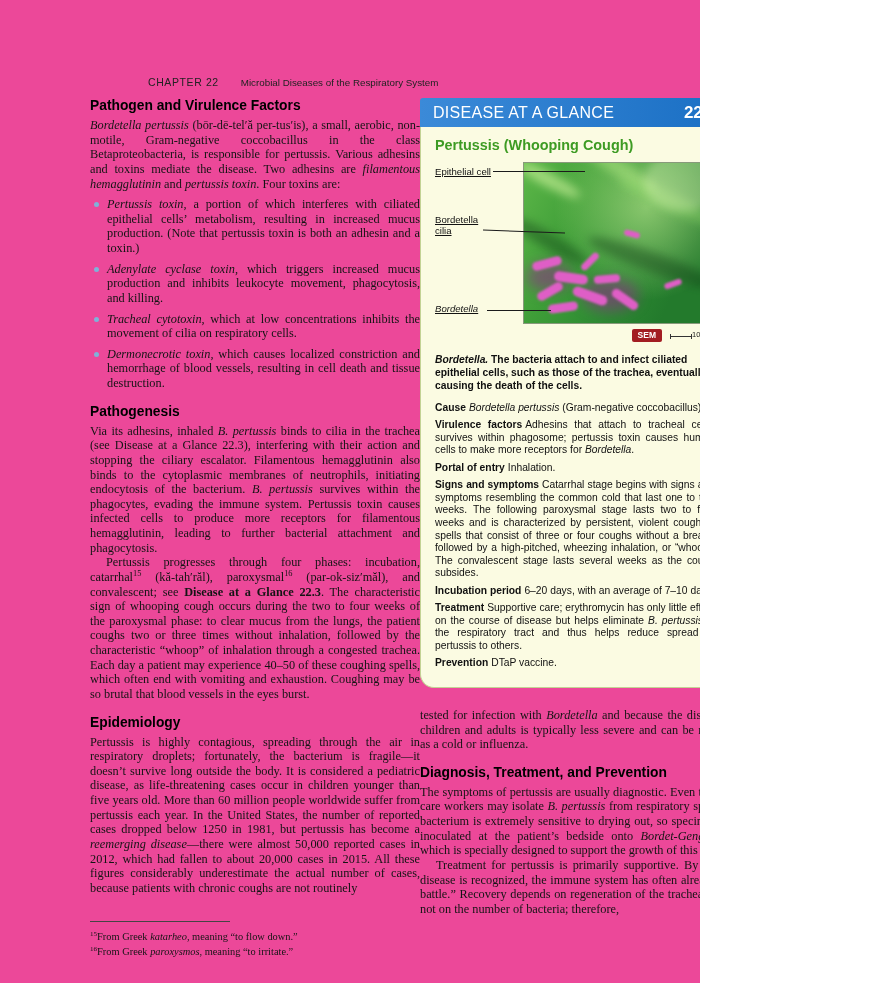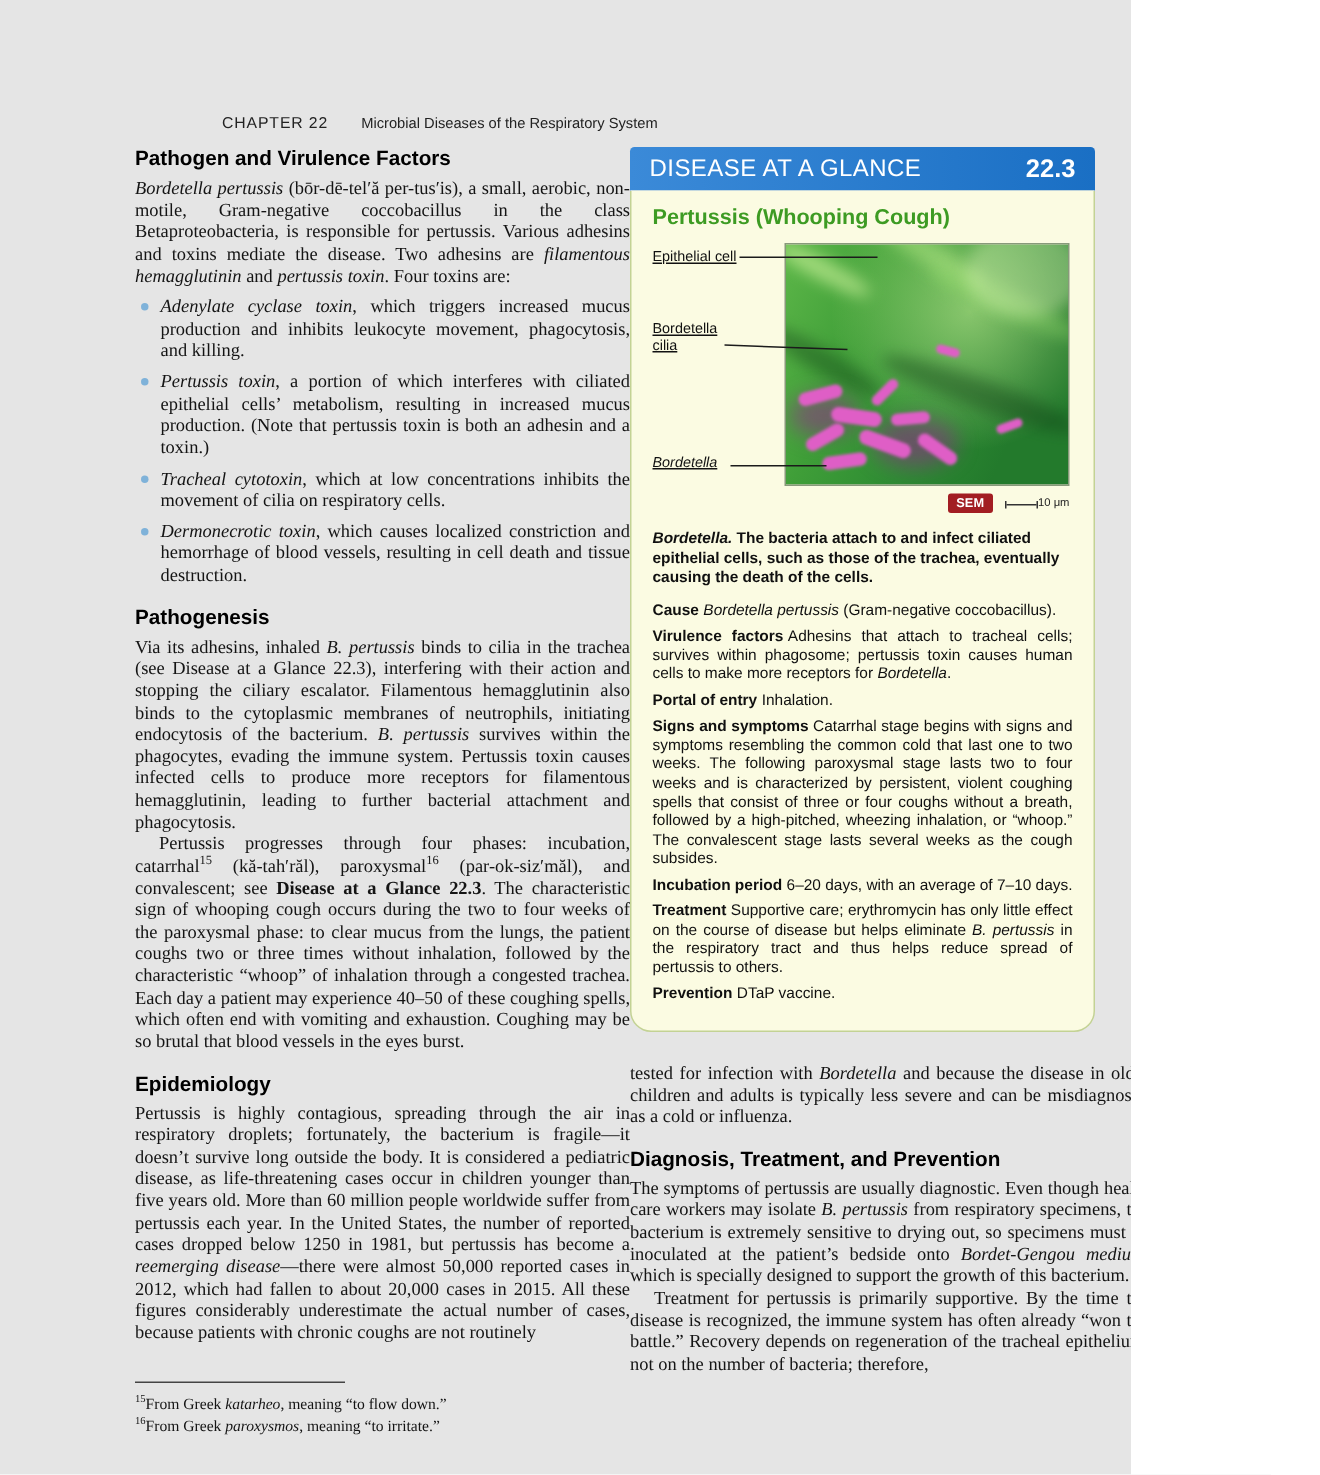--- a/index.html
+++ b/index.html
@@ -1,18 +1,18 @@
 <!DOCTYPE html>
 <html style="--banner-blue-1: #3b8ad8; --banner-blue-2: #1a6fc4; --box-bg: #fbfbe2; --box-border: #c3d294; --green-heading: #3d9b23; --sem-red: #a21d22; --bullet-blue: #7fb2d9;"><head>
 <meta charset="utf-8">
 <style>
   * { margin:0; padding:0; box-sizing:border-box; }
   html,body { background:#ffffff; }
   .page {
-    position:relative; width:754px; height:983px; background:#e5e5e5;
+    position:relative; width:700px; height:983px; background:#ec4899;
     font-family:"Liberation Serif", serif; color:#141414; overflow:hidden;
   }
 
   
   .running-head { position:absolute; top:72px; left:148px; font-family:"Liberation Sans", sans-serif; color:#222; }
   .running-head .ch { font-size:10.5px; letter-spacing:0.6px; margin-right:22px; }
   .running-head .ct { font-size:9.8px; }
 
   
   .content { position:absolute; top:98px; left:90px; width:700px; display:flex; }
@@ -124,22 +124,22 @@
   <header class="running-head">
     <span class="ch">CHAPTER 22</span><span class="ct">Microbial Diseases of the Respiratory System</span>
   </header>
 
   <div class="content">
 
     <div class="col-left">
       <h2 class="section first">Pathogen and Virulence Factors</h2>
       <p class="body-p"><span style="font-style: italic;">Bordetella pertussis</span><span> (bōr-dē-tel′ă per-tus′is), a small, aerobic, non-motile, Gram-negative coccobacillus in the class Betaproteobacteria, is responsible for pertussis. Various adhesins and toxins mediate the disease. Two adhesins are </span><span style="font-style: italic;">filamentous hemagglutinin</span><span> and </span><span style="font-style: italic;">pertussis toxin</span><span>. Four toxins are:</span></p>
       <ul class="toxins">
+        <li><span style="font-style: italic;">Pertussis toxin</span><span>, a portion of which interferes with ciliated epithelial cells’ metabolism, resulting in increased mucus production. (Note that pertussis toxin is both an adhesin and a toxin.)</span></li>
         <li><span style="font-style: italic;">Adenylate cyclase toxin</span><span>, which triggers increased mucus production and inhibits leukocyte movement, phagocytosis, and killing.</span></li>
-        <li><span style="font-style: italic;">Pertussis toxin</span><span>, a portion of which interferes with ciliated epithelial cells’ metabolism, resulting in increased mucus production. (Note that pertussis toxin is both an adhesin and a toxin.)</span></li>
         <li><span style="font-style: italic;">Tracheal cytotoxin</span><span>, which at low concentrations inhibits the movement of cilia on respiratory cells.</span></li>
         <li><span style="font-style: italic;">Dermonecrotic toxin</span><span>, which causes localized constriction and hemorrhage of blood vessels, resulting in cell death and tissue destruction.</span></li>
       </ul>
       <h2 class="section">Pathogenesis</h2>
       <p class="body-p"><span>Via its adhesins, inhaled </span><span style="font-style: italic;">B. pertussis</span><span> binds to cilia in the trachea (see Disease at a Glance 22.3), interfering with their action and stopping the ciliary escalator. Filamentous hemagglutinin also binds to the cytoplasmic membranes of neutrophils, initiating endocytosis of the bacterium. </span><span style="font-style: italic;">B. pertussis</span><span> survives within the phagocytes, evading the immune system. Pertussis toxin causes infected cells to produce more receptors for filamentous hemagglutinin, leading to further bacterial attachment and phagocytosis.</span></p>
       <p class="body-p indent"><span>Pertussis progresses through four phases: incubation, catarrhal</span><sup>15</sup><span> (kă-tah′răl), paroxysmal</span><sup>16</sup><span> (par-ok-siz′măl), and convalescent; see </span><span style="font-weight: bold;">Disease at a Glance 22.3</span><span>. The characteristic sign of whooping cough occurs during the two to four weeks of the paroxysmal phase: to clear mucus from the lungs, the patient coughs two or three times without inhalation, followed by the characteristic “whoop” of inhalation through a congested trachea. Each day a patient may experience 40–50 of these coughing spells, which often end with vomiting and exhaustion. Coughing may be so brutal that blood vessels in the eyes burst.</span></p>
       <h2 class="section">Epidemiology</h2>
       <p class="body-p"><span>Pertussis is highly contagious, spreading through the air in respiratory droplets; fortunately, the bacterium is fragile—it doesn’t survive long outside the body. It is considered a pediatric disease, as life-threatening cases occur in children younger than five years old. More than 60 million people worldwide suffer from pertussis each year. In the United States, the number of reported cases dropped below 1250 in 1981, but pertussis has become a </span><span style="font-style: italic;">reemerging disease</span><span>—there were almost 50,000 reported cases in 2012, which had fallen to about 20,000 cases in 2015. All these figures considerably underestimate the actual number of cases, because patients with chronic coughs are not routinely</span></p>
 
       <div class="footnotes">

